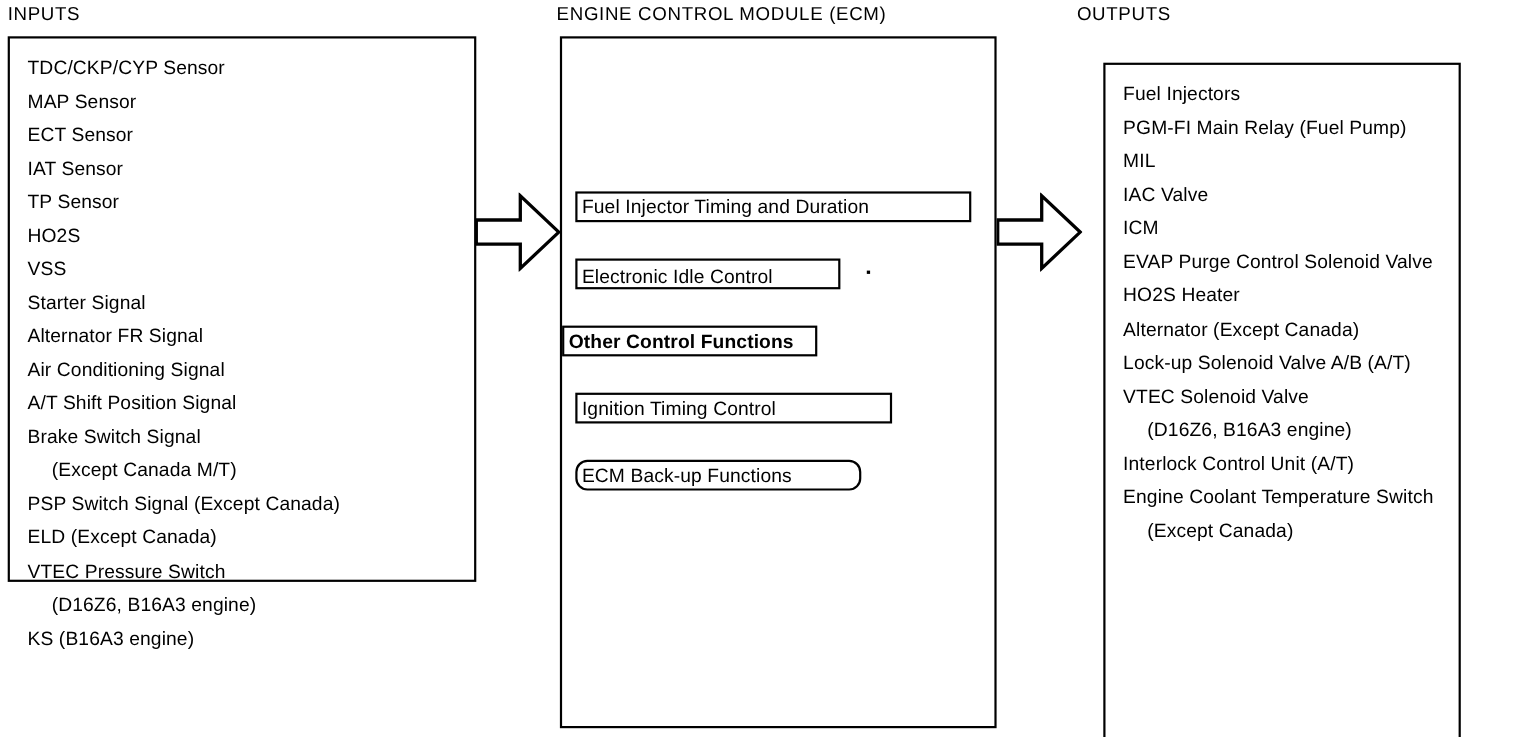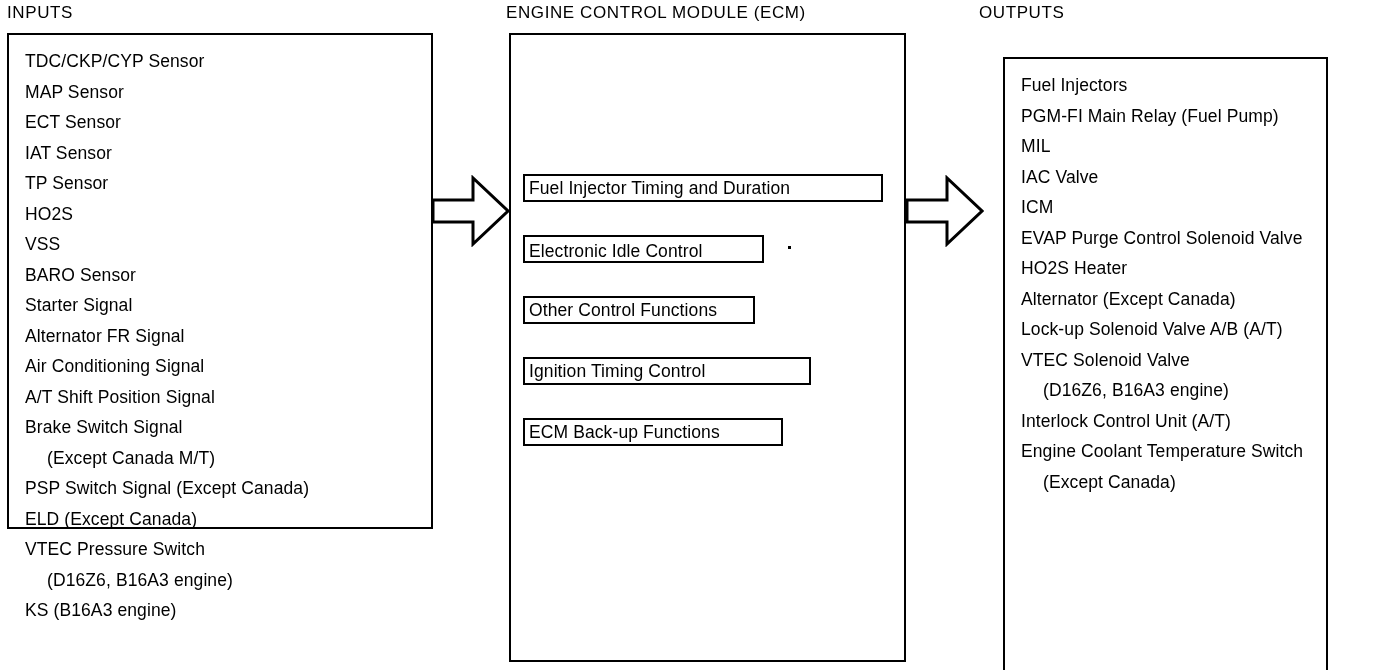--- a/index.html
+++ b/index.html
@@ -91,21 +91,20 @@
 
 <div class="panel" id="inputs-panel" style="left:7px; top:33px; width:426px; height:496px;">
   <div class="list" id="inputs-list">
       <div class="list-item">TDC/CKP/CYP Sensor</div>
       <div class="list-item">MAP Sensor</div>
       <div class="list-item">ECT Sensor</div>
       <div class="list-item">IAT Sensor</div>
       <div class="list-item">TP Sensor</div>
       <div class="list-item">HO2S</div>
       <div class="list-item">VSS</div>
-      <div class="list-item">BARO Sensor</div>
       <div class="list-item">Starter Signal</div>
       <div class="list-item">Alternator FR Signal</div>
       <div class="list-item">Air Conditioning Signal</div>
       <div class="list-item">A/T Shift Position Signal</div>
       <div class="list-item">Brake Switch Signal</div>
       <div class="list-item indent">(Except Canada M/T)</div>
       <div class="list-item">PSP Switch Signal (Except Canada)</div>
       <div class="list-item">ELD (Except Canada)</div>
       <div class="list-item">VTEC Pressure Switch</div>
       <div class="list-item indent">(D16Z6, B16A3 engine)</div>
@@ -114,27 +113,27 @@
 </div>
 
 <div class="panel" id="ecm-panel" style="left:509px; top:33px; width:397px; height:629px;">
   <div id="ecm-functions">
       <div class="fn-box" style="left: 12px; top: 139px; width: 360px;">
         <span class="fn-label">Fuel Injector Timing and Duration</span>
       </div>
       <div class="fn-box" style="left: 12px; top: 200px; width: 241px; align-items: flex-end;">
         <span class="fn-label">Electronic Idle Control</span>
       </div>
-      <div class="fn-box" style="left: 12px; top: 261px; width: 232px;">
+      <div class="fn-box" style="left: 0; top: 261px; width: 232px; font-weight: bold;">
         <span class="fn-label">Other Control Functions</span>
       </div>
       <div class="fn-box" style="left: 12px; top: 322px; width: 288px;">
         <span class="fn-label">Ignition Timing Control</span>
       </div>
-      <div class="fn-box" style="left: 12px; top: 383px; width: 260px;">
+      <div class="fn-box" style="left: 12px; top: 383px; width: 260px; border-radius: 11px;">
         <span class="fn-label">ECM Back-up Functions</span>
       </div>
     </div>
   <div class="speck" style="left:277px; top:211px;"></div>
 </div>
 
 <div class="panel" id="outputs-panel" style="left:1003px; top:33px; width:325px; height:629px;margin-top:24px;">
   <div class="list" id="outputs-list">
       <div class="list-item">Fuel Injectors</div>
       <div class="list-item">PGM-FI Main Relay (Fuel Pump)</div>

